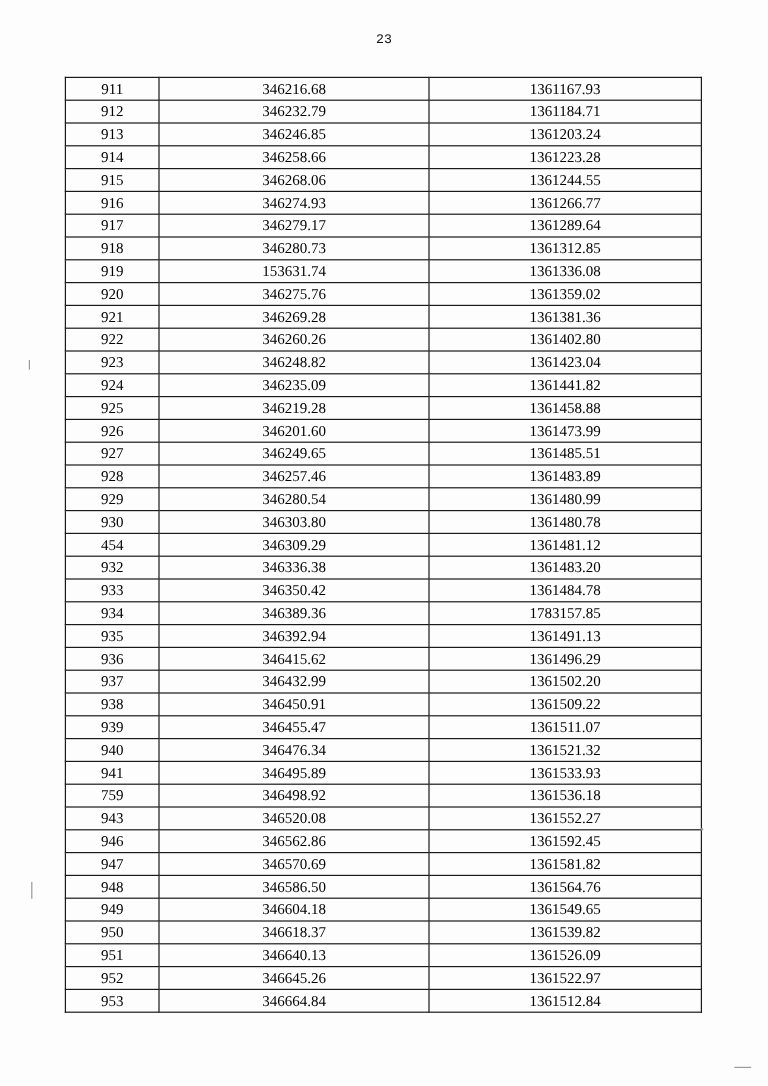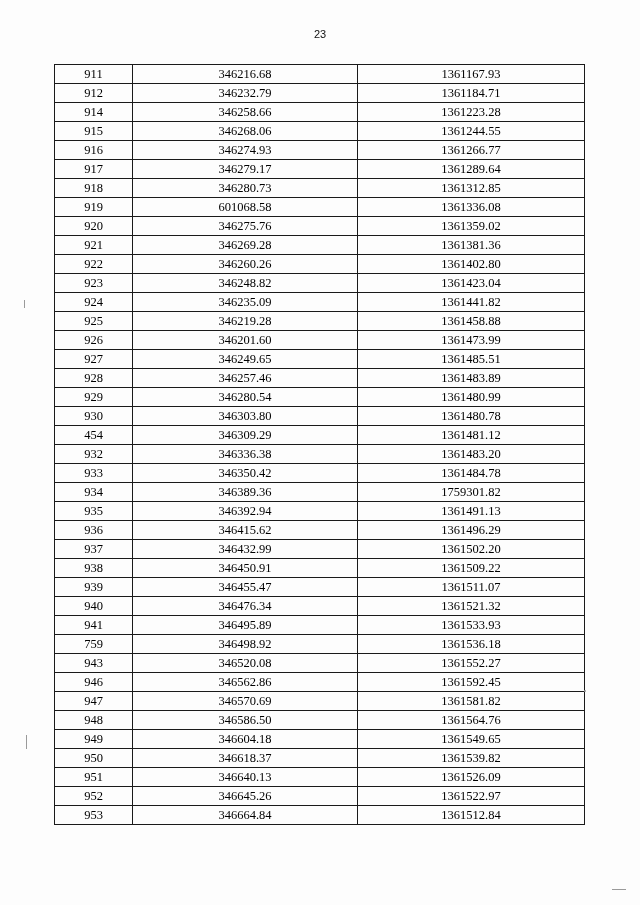--- a/index.html
+++ b/index.html
@@ -23,21 +23,21 @@
     height: 905px;
     background: #fdfdfd;
   }
   .page-number {
     position: absolute;
     top: 28px;
     left: 0;
     width: 640px;
     text-align: center;
     font-size: 11px;
-    font-family: Liberation Sans, sans-serif;
+    font-family: Liberation Mono, monospace;
     color: #111;
   }
   .table-wrap {
     position: absolute;
     left: 54px;
     top: 52px;
     width: 530px;
   }
   table.coords {
     border-collapse: collapse;
@@ -91,20 +91,25 @@
             <td class="idx">911</td>
             <td>346216.68</td>
             <td>1361167.93</td>
           </tr>
           <tr>
             <td class="idx">912</td>
             <td>346232.79</td>
             <td>1361184.71</td>
           </tr>
           <tr>
+            <td class="idx">913</td>
+            <td>346246.85</td>
+            <td>1361203.24</td>
+          </tr>
+          <tr>
             <td class="idx">914</td>
             <td>346258.66</td>
             <td>1361223.28</td>
           </tr>
           <tr>
             <td class="idx">915</td>
             <td>346268.06</td>
             <td>1361244.55</td>
           </tr>
           <tr>
@@ -117,21 +122,21 @@
             <td>346279.17</td>
             <td>1361289.64</td>
           </tr>
           <tr>
             <td class="idx">918</td>
             <td>346280.73</td>
             <td>1361312.85</td>
           </tr>
           <tr>
             <td class="idx">919</td>
-            <td>601068.58</td>
+            <td>153631.74</td>
             <td>1361336.08</td>
           </tr>
           <tr>
             <td class="idx">920</td>
             <td>346275.76</td>
             <td>1361359.02</td>
           </tr>
           <tr>
             <td class="idx">921</td>
             <td>346269.28</td>
@@ -193,21 +198,21 @@
             <td>1361483.20</td>
           </tr>
           <tr>
             <td class="idx">933</td>
             <td>346350.42</td>
             <td>1361484.78</td>
           </tr>
           <tr>
             <td class="idx">934</td>
             <td>346389.36</td>
-            <td>1759301.82</td>
+            <td>1783157.85</td>
           </tr>
           <tr>
             <td class="idx">935</td>
             <td>346392.94</td>
             <td>1361491.13</td>
           </tr>
           <tr>
             <td class="idx">936</td>
             <td>346415.62</td>
             <td>1361496.29</td>

